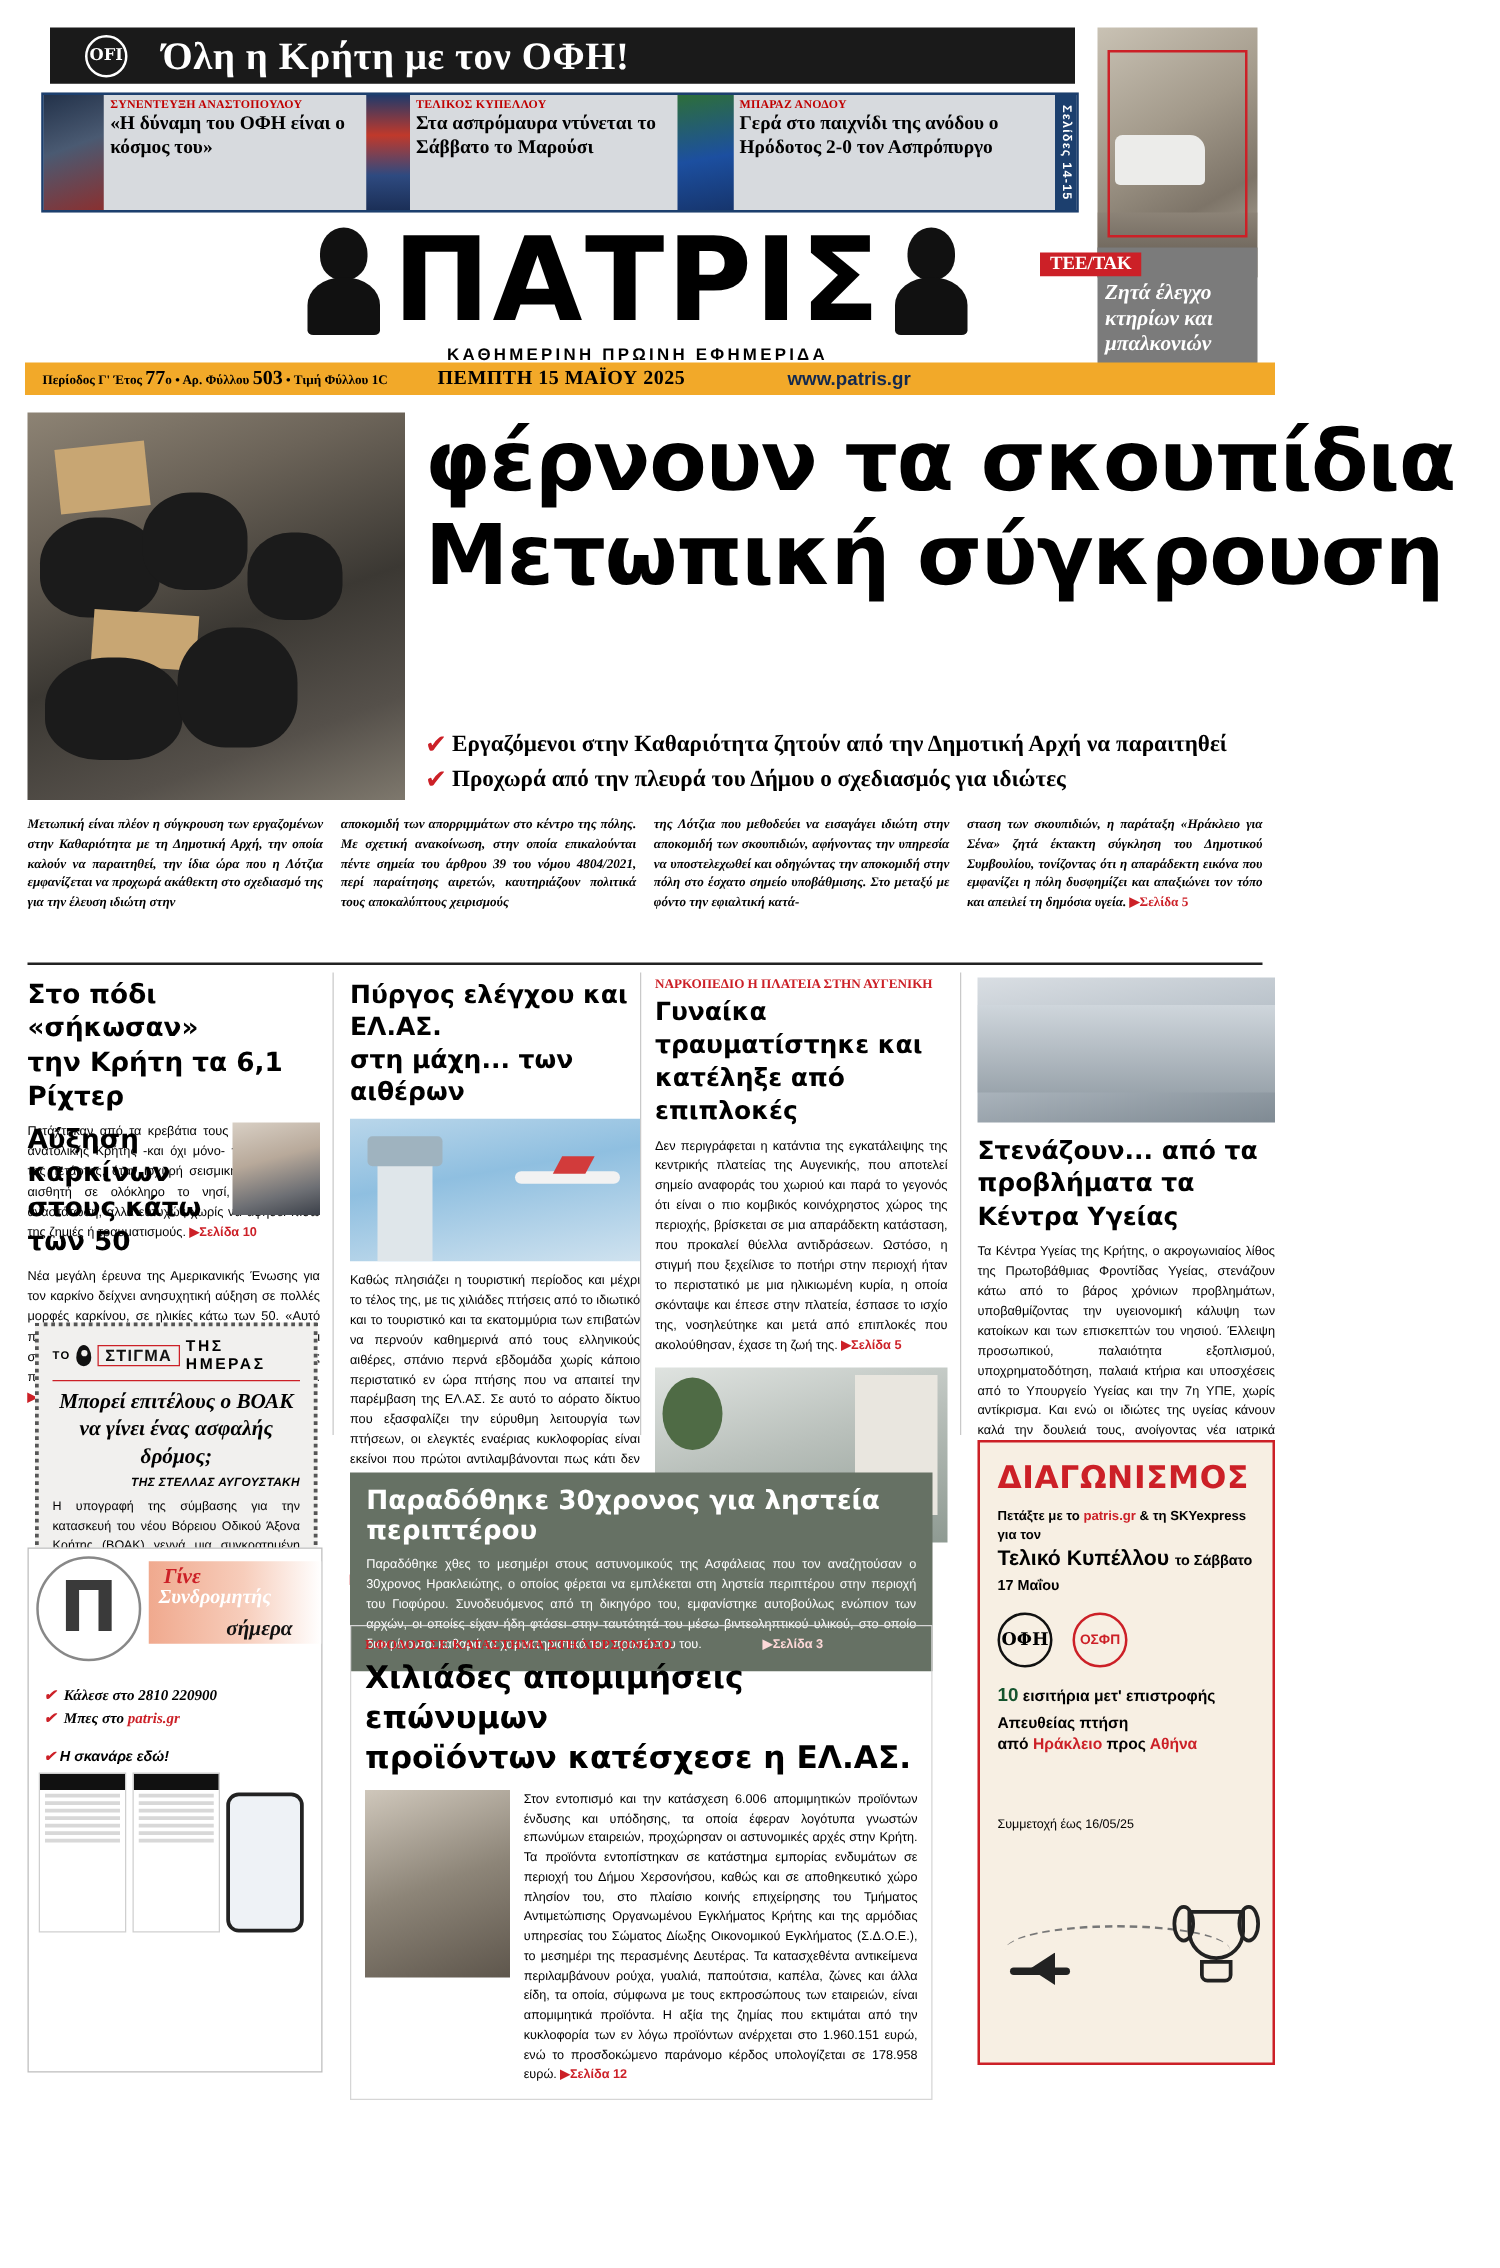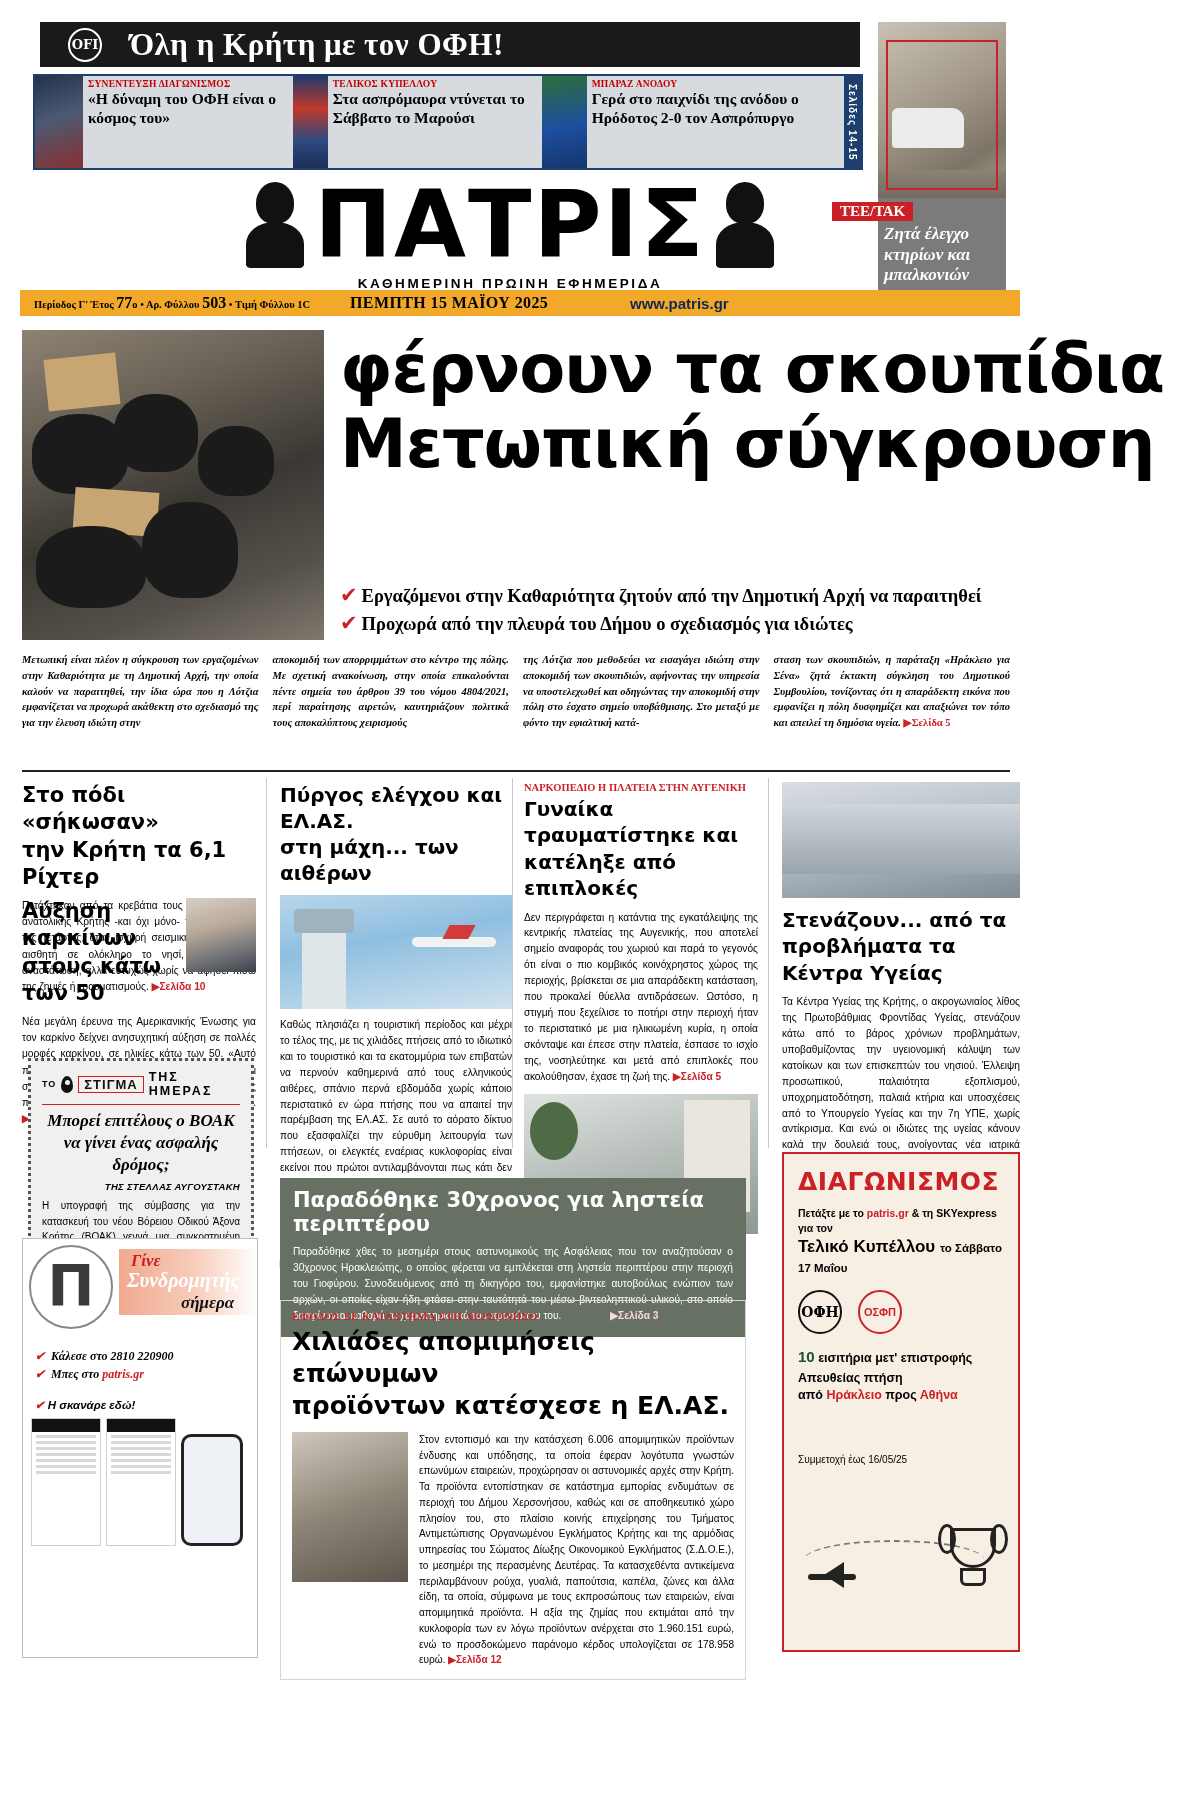--- a/index.html
+++ b/index.html
@@ -170,21 +170,21 @@
     position:absolute; left: 6px; top: 6px; width: 84px; height: 84px; border-radius:50%;
     border: 2px solid #888; background:#fff; display:flex; align-items:center; justify-content:center;
   }
   .subad-pi { font-size: 56px; font-weight:bold; line-height: .8; color:#3a3a3a; font-family:"DejaVu Sans",sans-serif;}
   .subad-banner {
     margin-left: 96px; margin-top: 10px; height: 66px;
     background: linear-gradient(90deg,#f0a98e 0%,#f7cdbb 55%,#ffffff 100%);
     position: relative;
   }
   .subad-b1 { position:absolute; left: 12px; top: 2px; color:#cc2027; font-size: 17px; font-weight:bold; font-style:italic; font-family:"Liberation Serif",serif;}
-  .subad-b2 { position:absolute; left: 8px; top: 20px; color:#fff; font-size: 20px; font-weight:bold; font-style:italic; font-family:"Liberation Serif",serif;}
+  .subad-b2 { position:absolute; left: 8px; top: 20px; color:#fff; font-size: 16px; font-weight:bold; font-style:italic; font-family:"Liberation Serif",serif;}
   .subad-b3 { position:absolute; left: 62px; top: 44px; color:#111; font-size: 17px; font-weight:bold; font-style:italic; font-family:"Liberation Serif",serif;}
   .subad-list { margin: 6px 0 16px 12px; }
   .subad-li { font-size: 12px; font-weight:bold; font-style:italic; margin-bottom: 3px; font-family:"Liberation Serif",serif;}
   .subad-li .v { color:#cc2027; margin-right: 3px; }
   .subad-li .it { color:#cc2027; }
   .subad-scan { font-size: 11.5px; font-weight:bold; font-style:italic; margin: 4px 0 0 12px; }
   .subad-scan .v { color:#cc2027; }
   .subad-gallery { display:flex; gap: 5px; padding: 6px 8px 9px 8px; }
   .mini-paper { width: 70px; height: 128px; background:#fff; border:1px solid #cfcfcf; position:relative; overflow:hidden;}
   .mini-paper .mp-mast{ height: 13px; background:#111; }
@@ -274,21 +274,21 @@
 
   <div class="sport-banner">
     <span class="ofi-logo">OFI</span>
     <span class="sport-banner-text">Όλη η Κρήτη με τον ΟΦΗ!</span>
   </div>
 
   <div class="sport-strip">
     <div class="sport-cell" style="width:258px">
       <div class="sport-photo p1"></div>
       <div class="sport-txt">
-        <span class="sport-kicker">ΣΥΝΕΝΤΕΥΞΗ ΔΙΑΓΩΝΙΣΜΟΣ</span>
+        <span class="sport-kicker">ΣΥΝΕΝΤΕΥΞΗ ΑΝΑΣΤΟΠΟΥΛΟΥ</span>
         <span class="sport-head">«Η δύναμη του ΟΦΗ είναι ο κόσμος του»</span>
       </div>
     </div>
     <div class="sport-cell" style="width:250px">
       <div class="sport-photo p2"></div>
       <div class="sport-txt">
         <span class="sport-kicker">ΤΕΛΙΚΟΣ ΚΥΠΕΛΛΟΥ</span>
         <span class="sport-head">Στα ασπρόμαυρα ντύνεται το Σάββατο το Μαρούσι</span>
       </div>
     </div>

